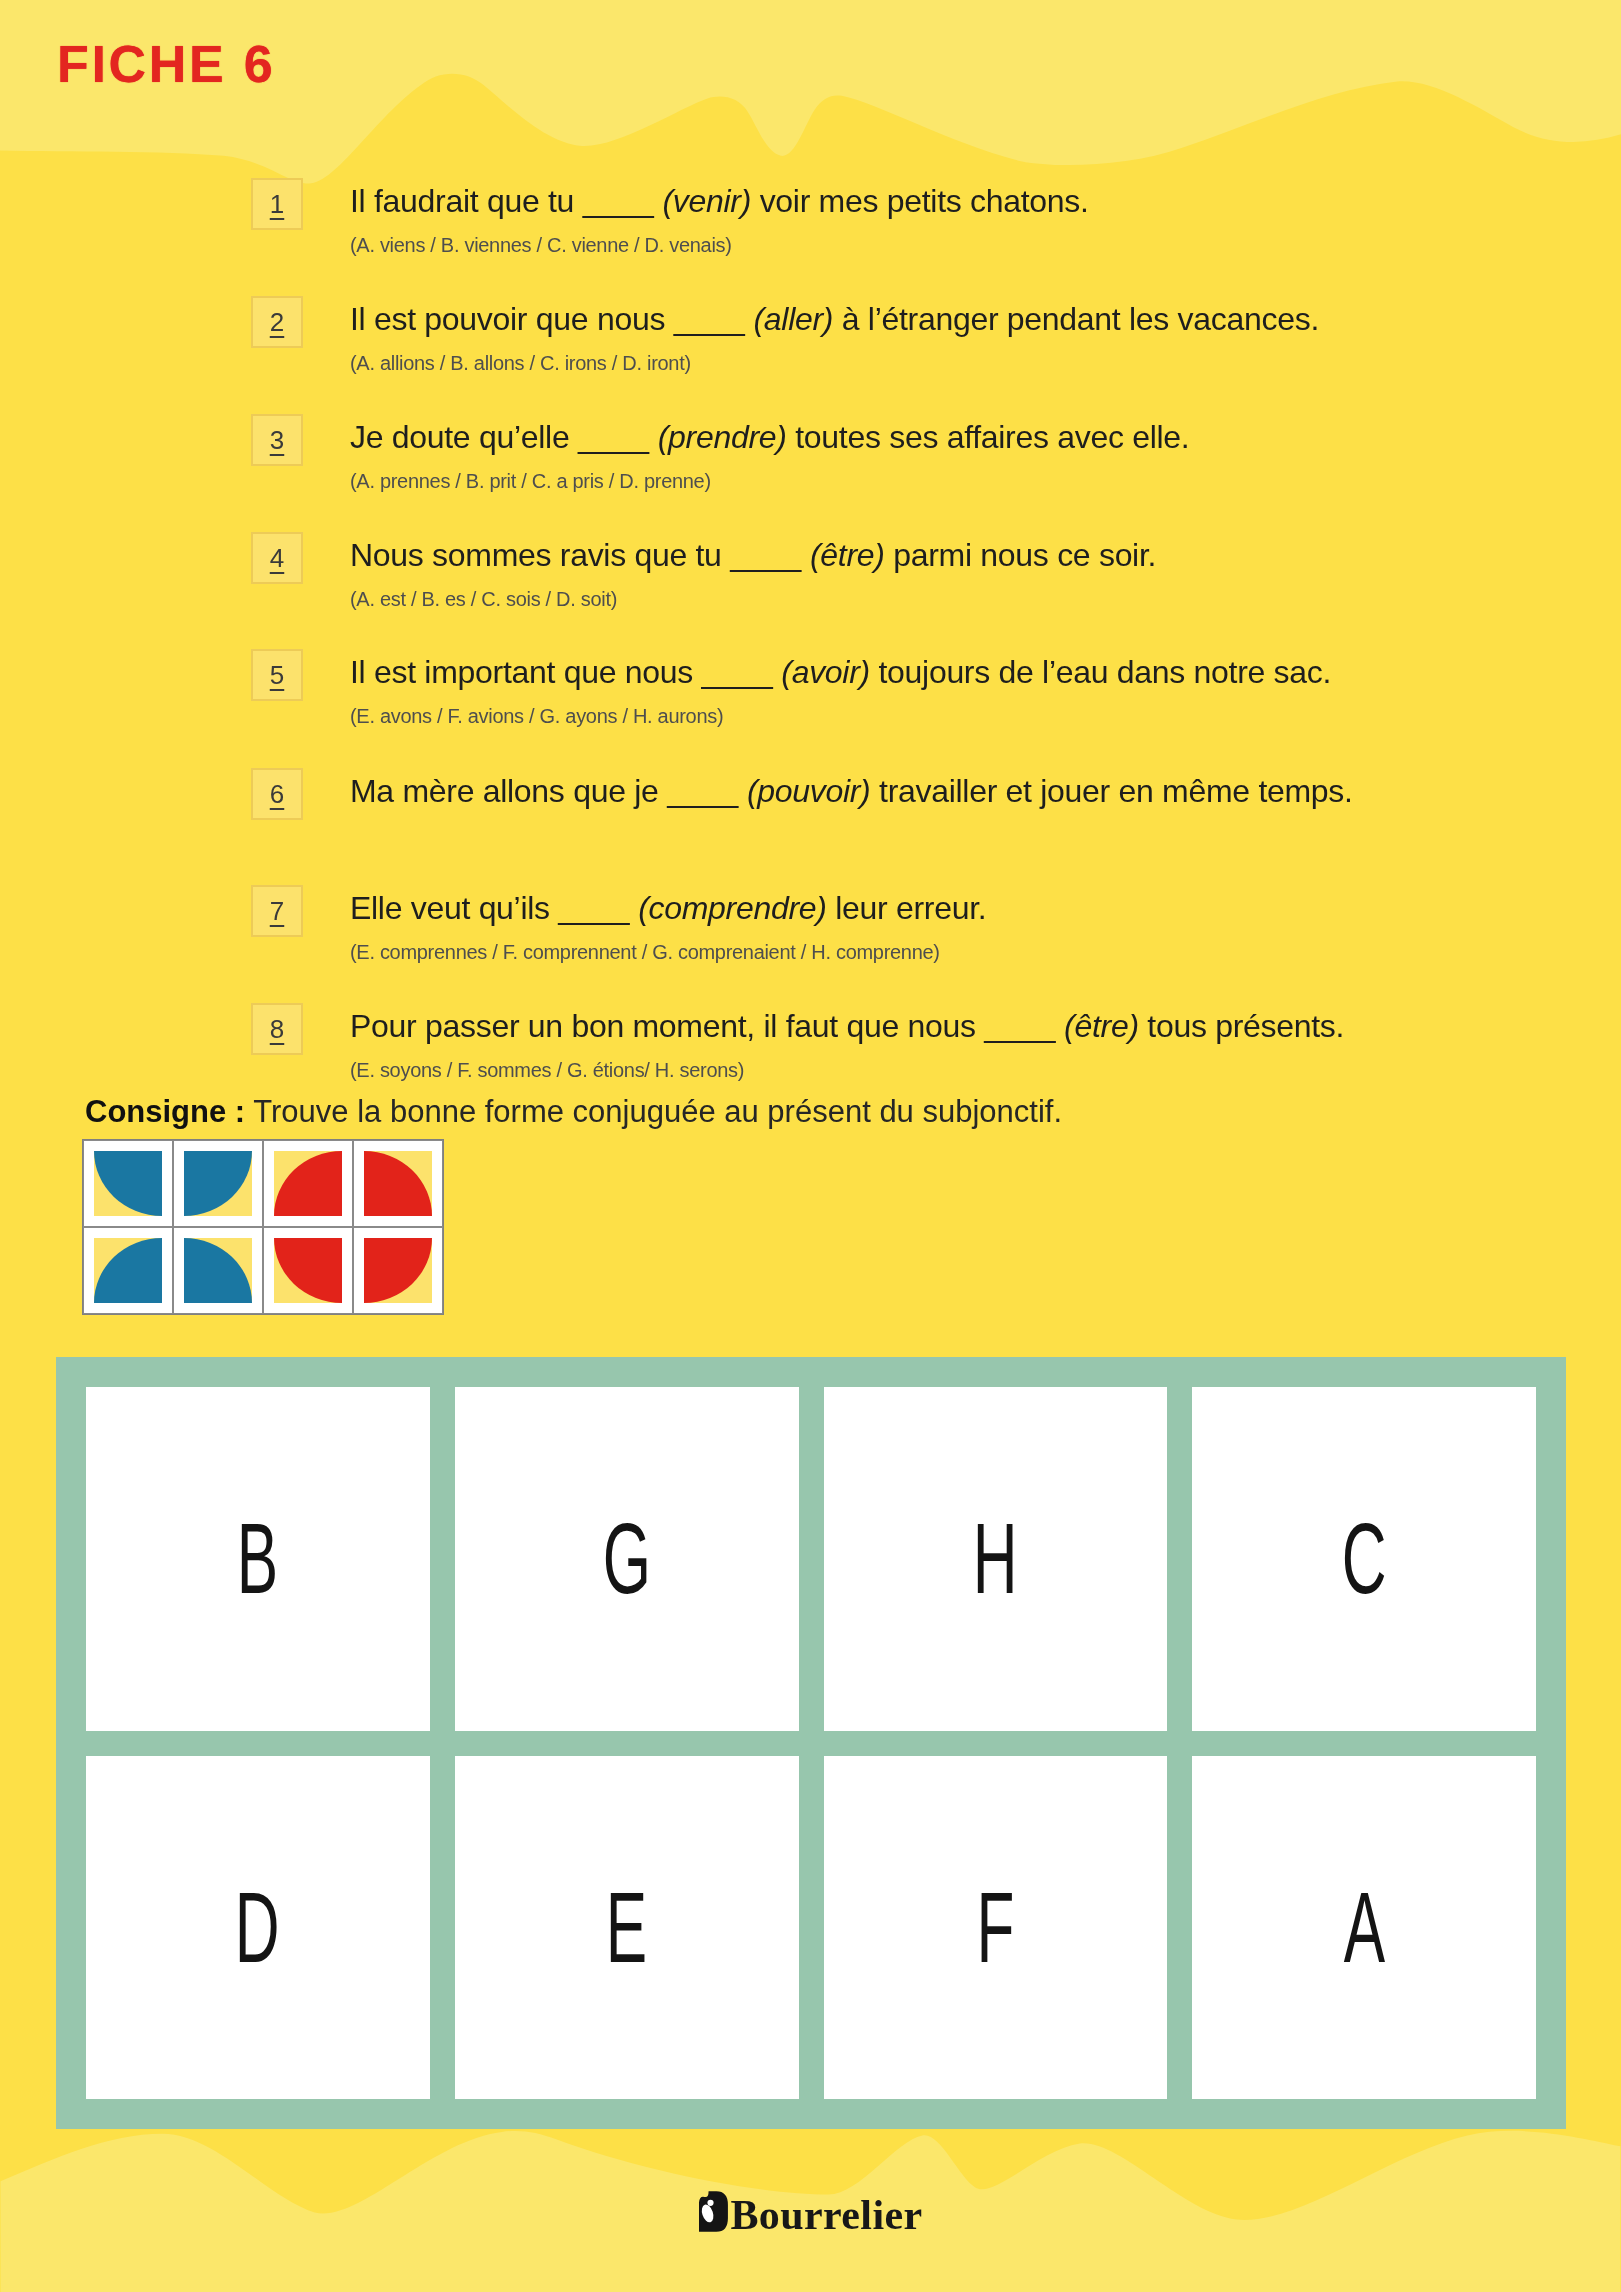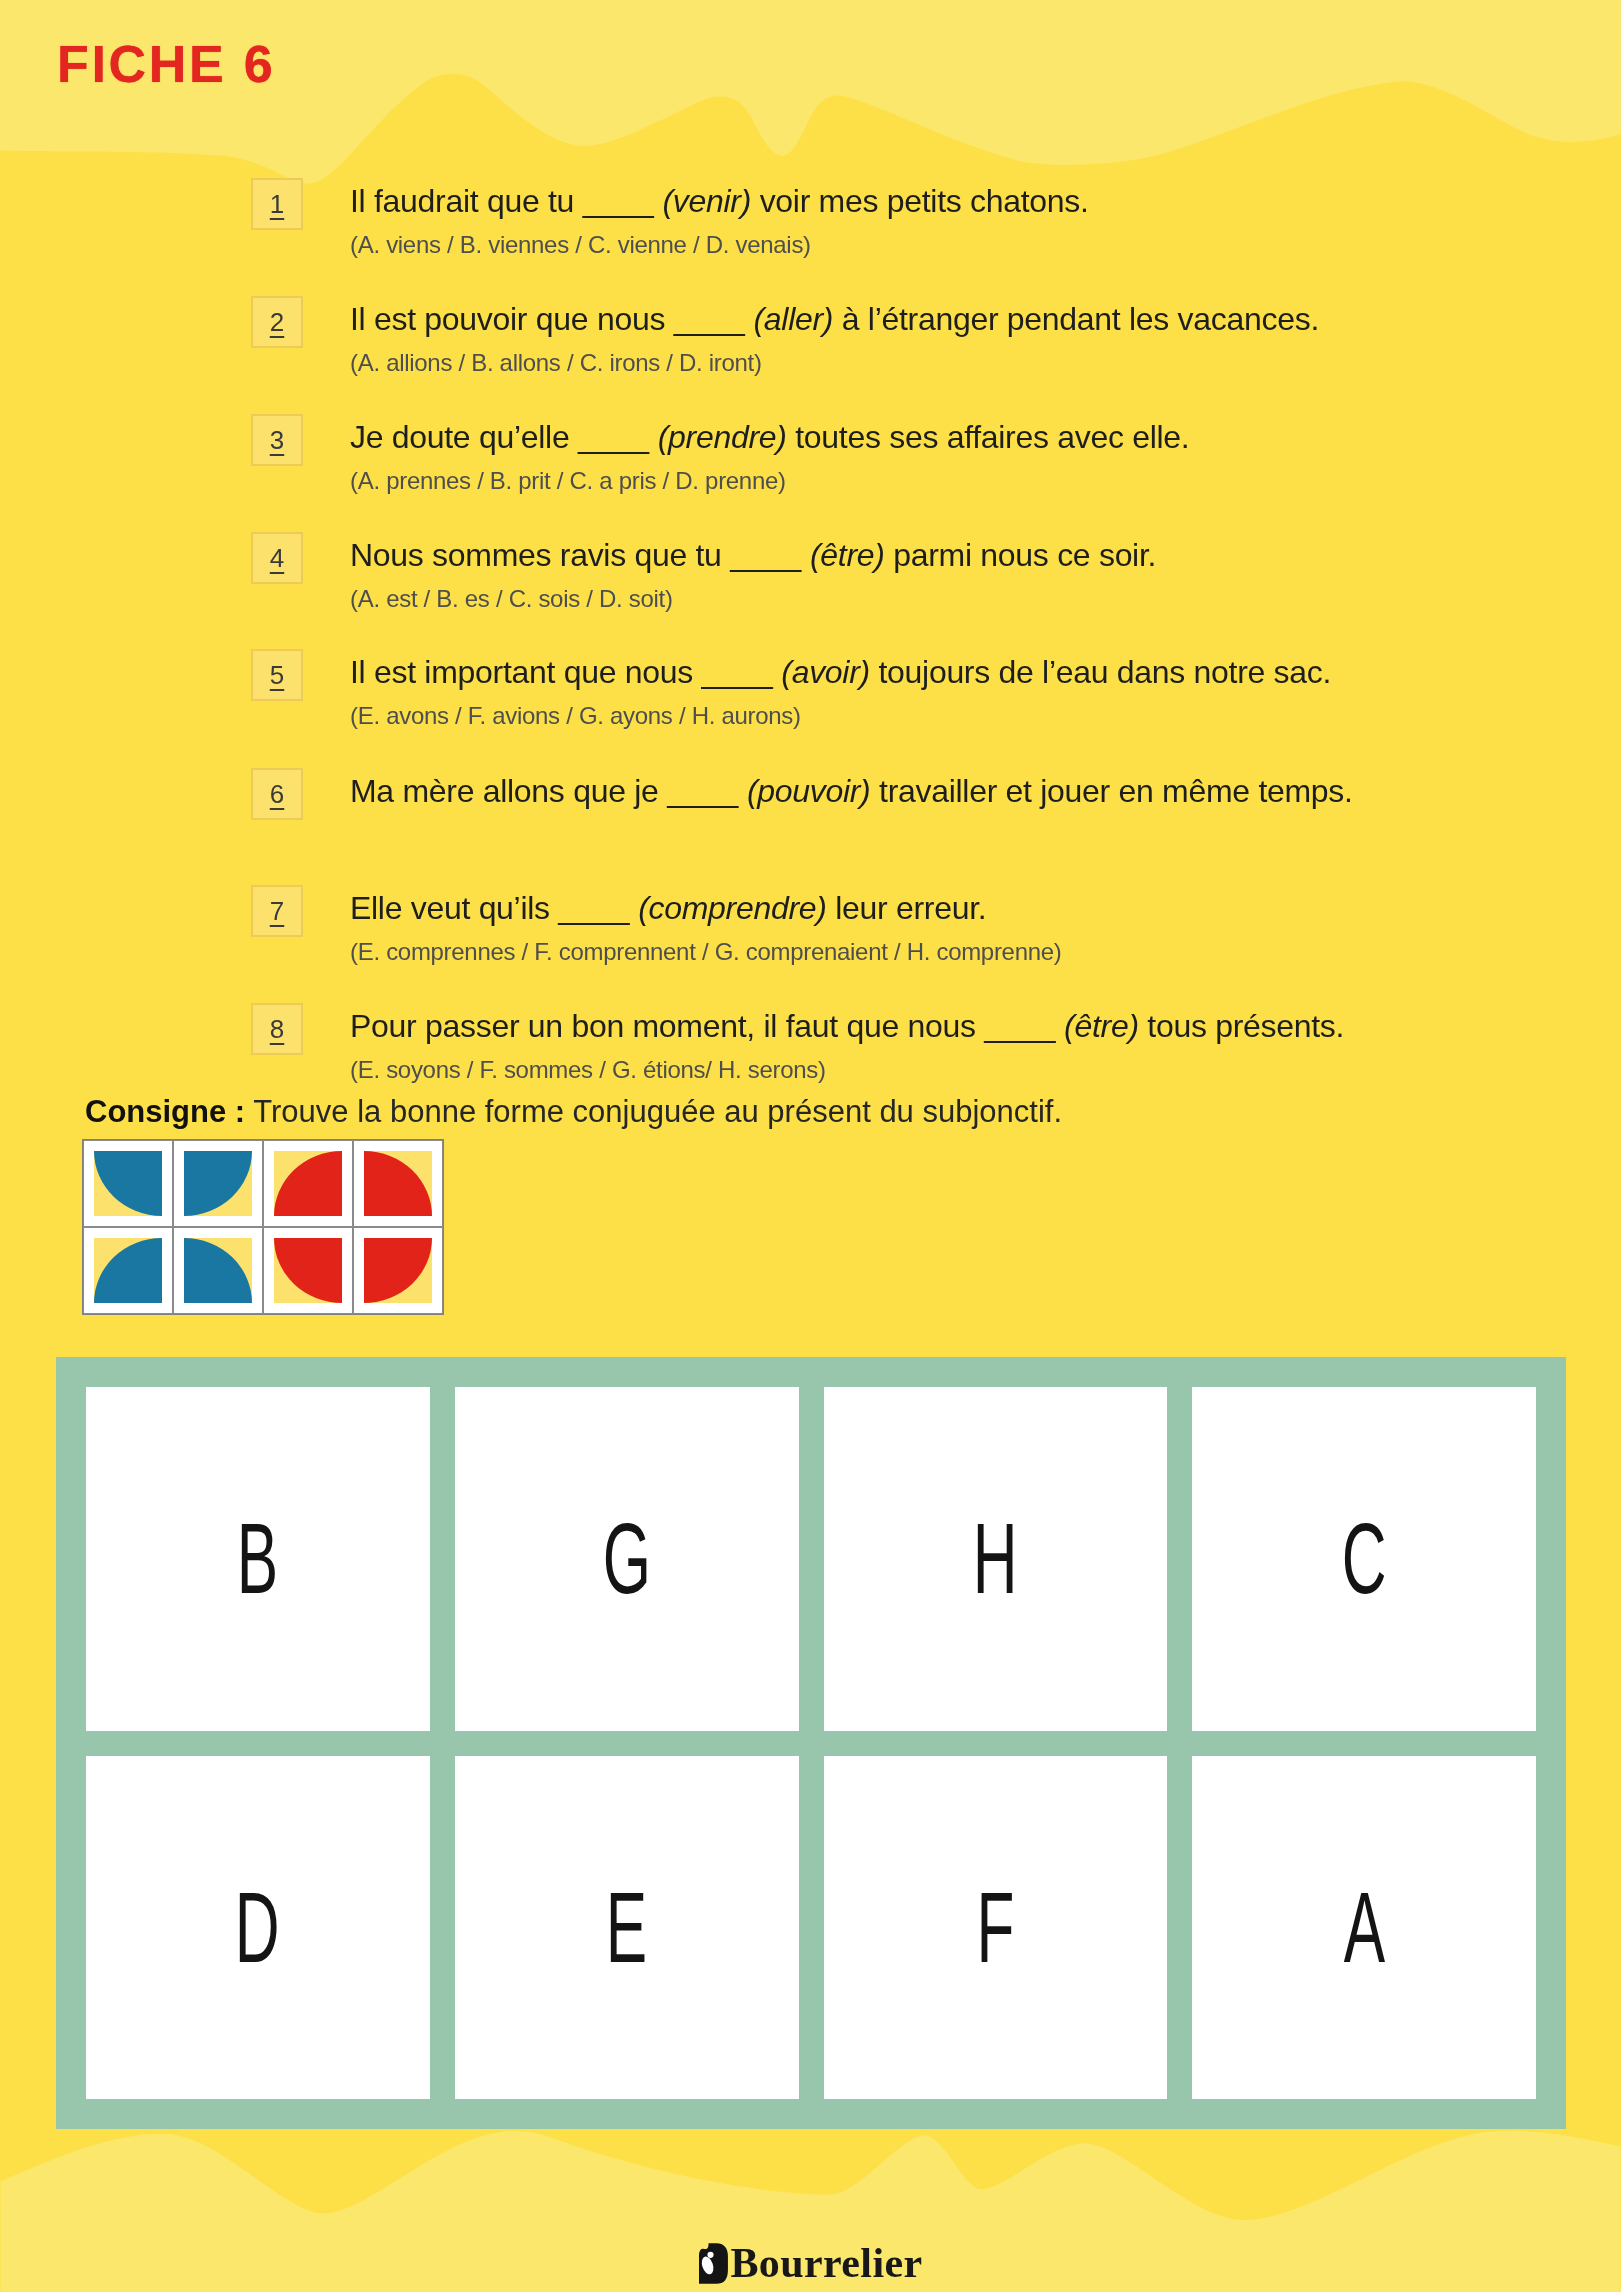--- a/index.html
+++ b/index.html
@@ -19,21 +19,21 @@
     width:52px;height:52px;box-sizing:border-box;flex:0 0 52px;
     background:#FCE26C;border:2.7px solid #EDCB57;
     display:flex;align-items:center;justify-content:center;
     font-size:26px;color:#3a3a3a;
   }
   .qnum span{text-decoration:underline;text-underline-offset:4.5px;}
   .qbody{padding-top:2.7px;margin-left:28px;}
   .qline{font-size:32px;line-height:41px;color:#1e1e1e;letter-spacing:-0.3px;}
   .qline .verb{font-style:italic;}
   .qline .blank{letter-spacing:0;}
-  .qopts{font-size:24px;line-height:36px;color:#4e4e4e;margin-top:5.4px;letter-spacing:-0.3px;}
+  .qopts{font-size:20px;line-height:36px;color:#4e4e4e;margin-top:5.4px;letter-spacing:-0.3px;}
   
   .consigne{position:absolute;left:85px;top:1094px;font-size:31px;color:#262626;white-space:nowrap;}
   .consigne .clabel{font-weight:bold;color:#111;}
   
   .pattern{
     position:absolute;left:82px;top:1139px;background:#fff;
     border:1.8px solid #808080;
     display:grid;grid-template-columns:repeat(4,90px);grid-auto-rows:87px;
   }
   .pcell{border:0.9px solid #8a8a8a;box-sizing:border-box;background:#fff;padding:9.9px;}
@@ -52,21 +52,21 @@
     display:grid;grid-template-columns:repeat(4,1fr);grid-template-rows:1fr 1fr;gap:25px;
   }
   .acell{background:#ffffff;display:flex;align-items:center;justify-content:center;}
   .acell span{
     font-size:100px;font-weight:400;color:#141414;
     display:inline-block;transform:scaleX(0.62);
   }
   
   .brand{
     position:absolute;left:50%;top:2191px;transform:translateX(-50%);
-    display:flex;align-items:center;gap:3px;margin-top:48px;
+    display:flex;align-items:flex-start;gap:3px;
   }
   .brand-text{
     font-family:"Liberation Serif",serif;font-weight:bold;
     font-size:42px;color:#181818;letter-spacing:0.4px;
   }
 </style>
 </head>
 <body>
 
 <div id="page">

